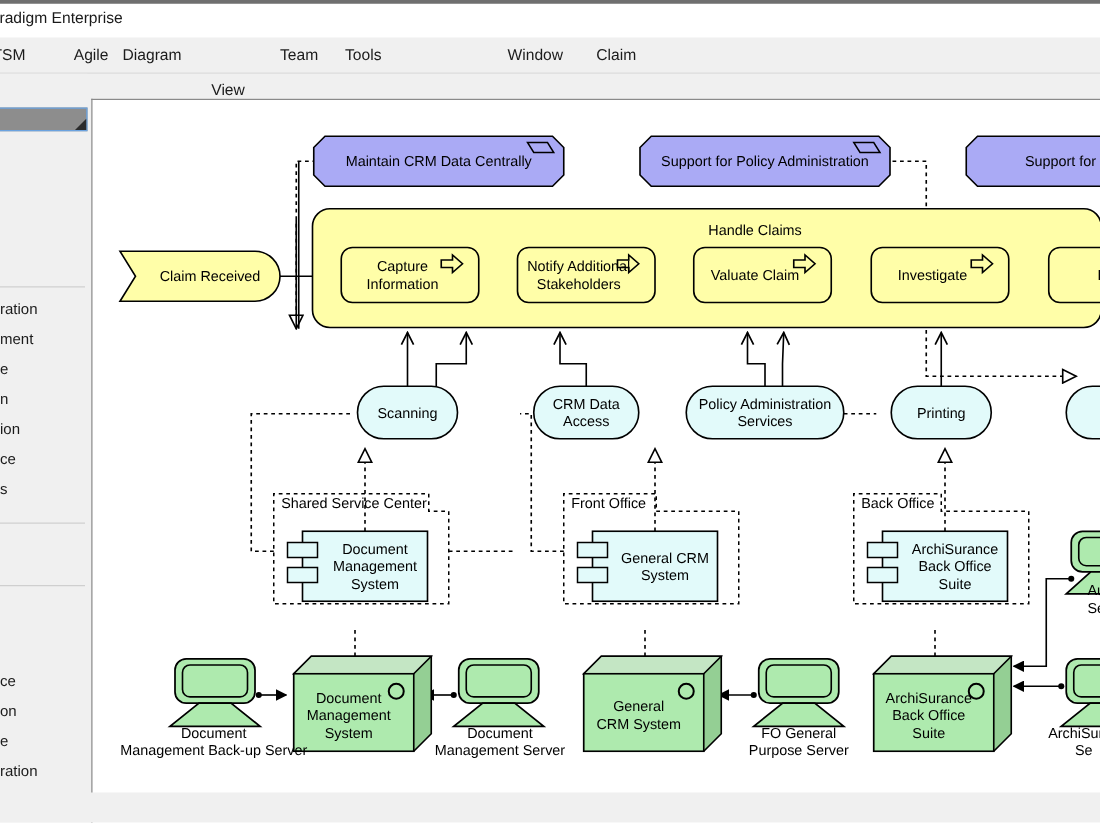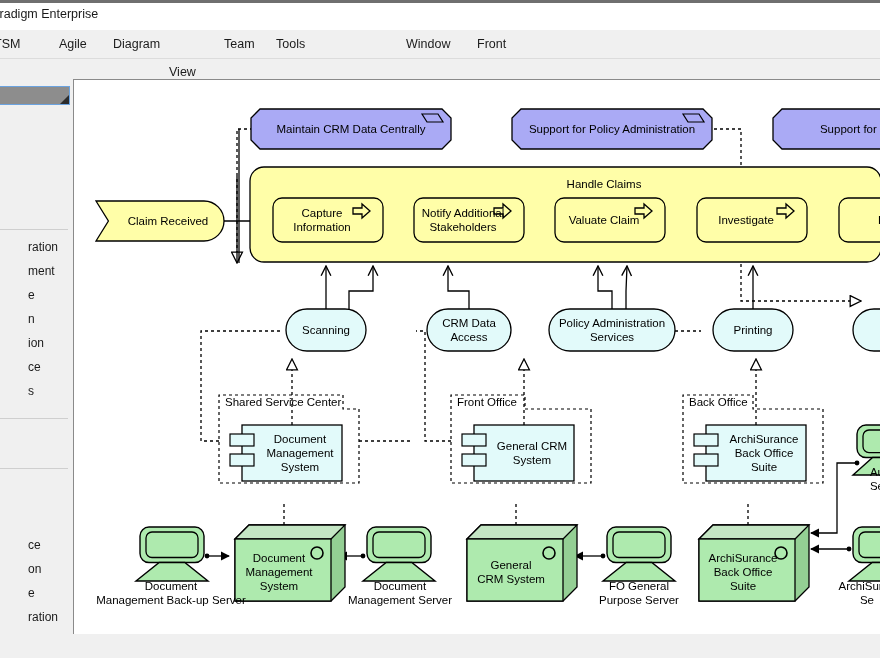--- a/index.html
+++ b/index.html
@@ -40,21 +40,21 @@
   }
   .lp-sel{
     position:absolute;left:-4px;top:27px;width:74px;height:19px;
     background:#8d8d8d;border:1px solid #6ba3e0;box-sizing:border-box;
   }
   .lp-sel .corner{
     position:absolute;right:0;bottom:0;width:0;height:0;
     border-left:9px solid transparent;border-bottom:9px solid #2b2b2b;
   }
   .lp-div{position:absolute;left:0;width:68px;height:1px;background:#cfcfcf;}
-  .lp-item{position:absolute;left:0;font-size:12px;color:#1b1b1b;white-space:nowrap;margin-left:28px;}
+  .lp-item{position:absolute;left:0;font-size:12px;color:#1b1b1b;white-space:nowrap;}
 
   
   .canvasframe{
     position:absolute;left:73px;top:79px;width:807px;height:612px;
     background:#ffffff;border:1px solid #8a8a8a;border-right:none;border-bottom:none;
     box-sizing:border-box;overflow:hidden;
   }
   .statusbar{
     position:absolute;left:0;top:634px;width:880px;height:24px;background:#f0f0f0;
   }
@@ -67,27 +67,27 @@
 <div class="app">
 
   <div class="titlebar">
     <div class="topstripe"></div>
     <div class="ttl">l Paradigm Enterprise</div>
   </div>
 
   <div class="menubar" id="menubar">
       <div class="mi" style="left: -6px;">TSM</div>
       <div class="mi" style="left: 59px;">Agile</div>
-      <div class="mi" style="left: 113px;">Diagram</div>
+      <div class="mi" style="left: 98px;">Diagram</div>
       <div class="mi" style="left: 169px; margin-top: 28px;">View</div>
       <div class="mi" style="left: 224px;">Team</div>
       <div class="mi" style="left: 276px;">Tools</div>
       <div class="mi" style="left: 334px; margin-top: 48px;">Modeling</div>
       <div class="mi" style="left: 406px;">Window</div>
-      <div class="mi" style="left: 477px;">Front</div>
+      <div class="mi" style="left: 477px;">Claim</div>
     </div>
 
   <div class="leftpanel" id="leftpanel">
     <div class="lp-sel">
       <div class="corner"></div>
     </div>
   <div class="lp-div" style="top: 170px;"></div>
       <div class="lp-div" style="top: 359px;"></div>
       <div class="lp-div" style="top: 409px;"></div>
       <div class="lp-item" style="top: 181px;">ration</div>

